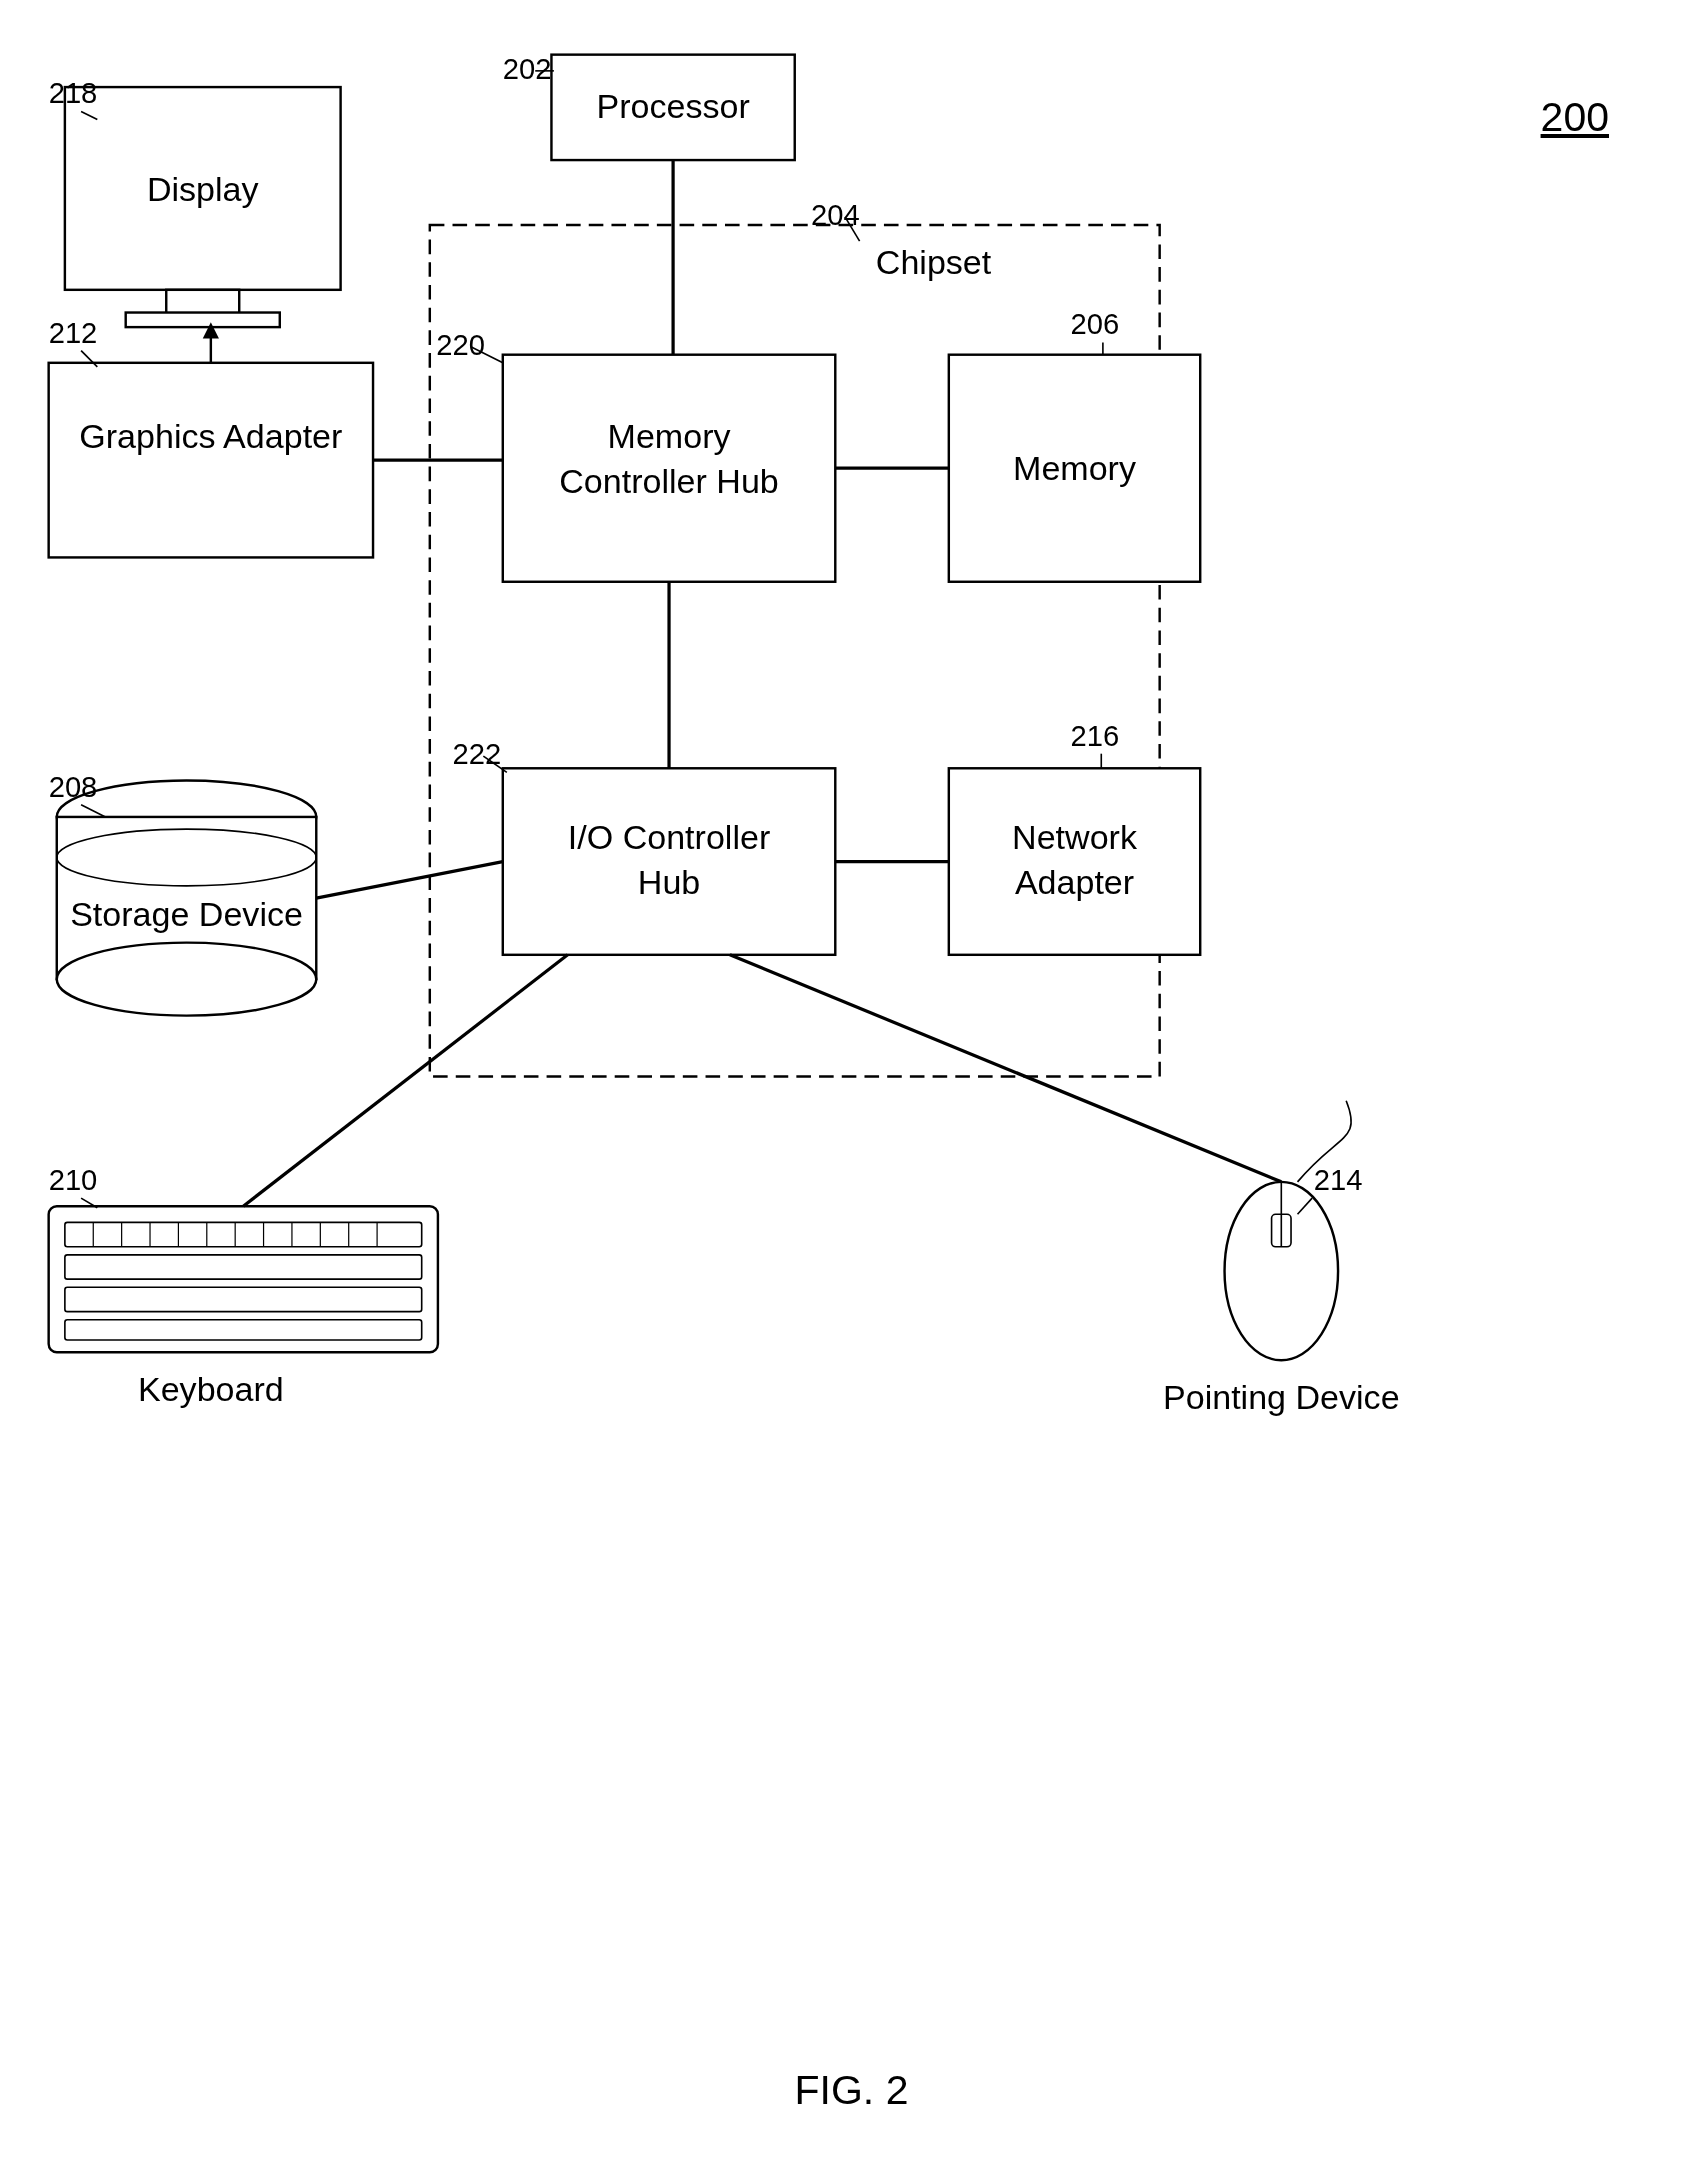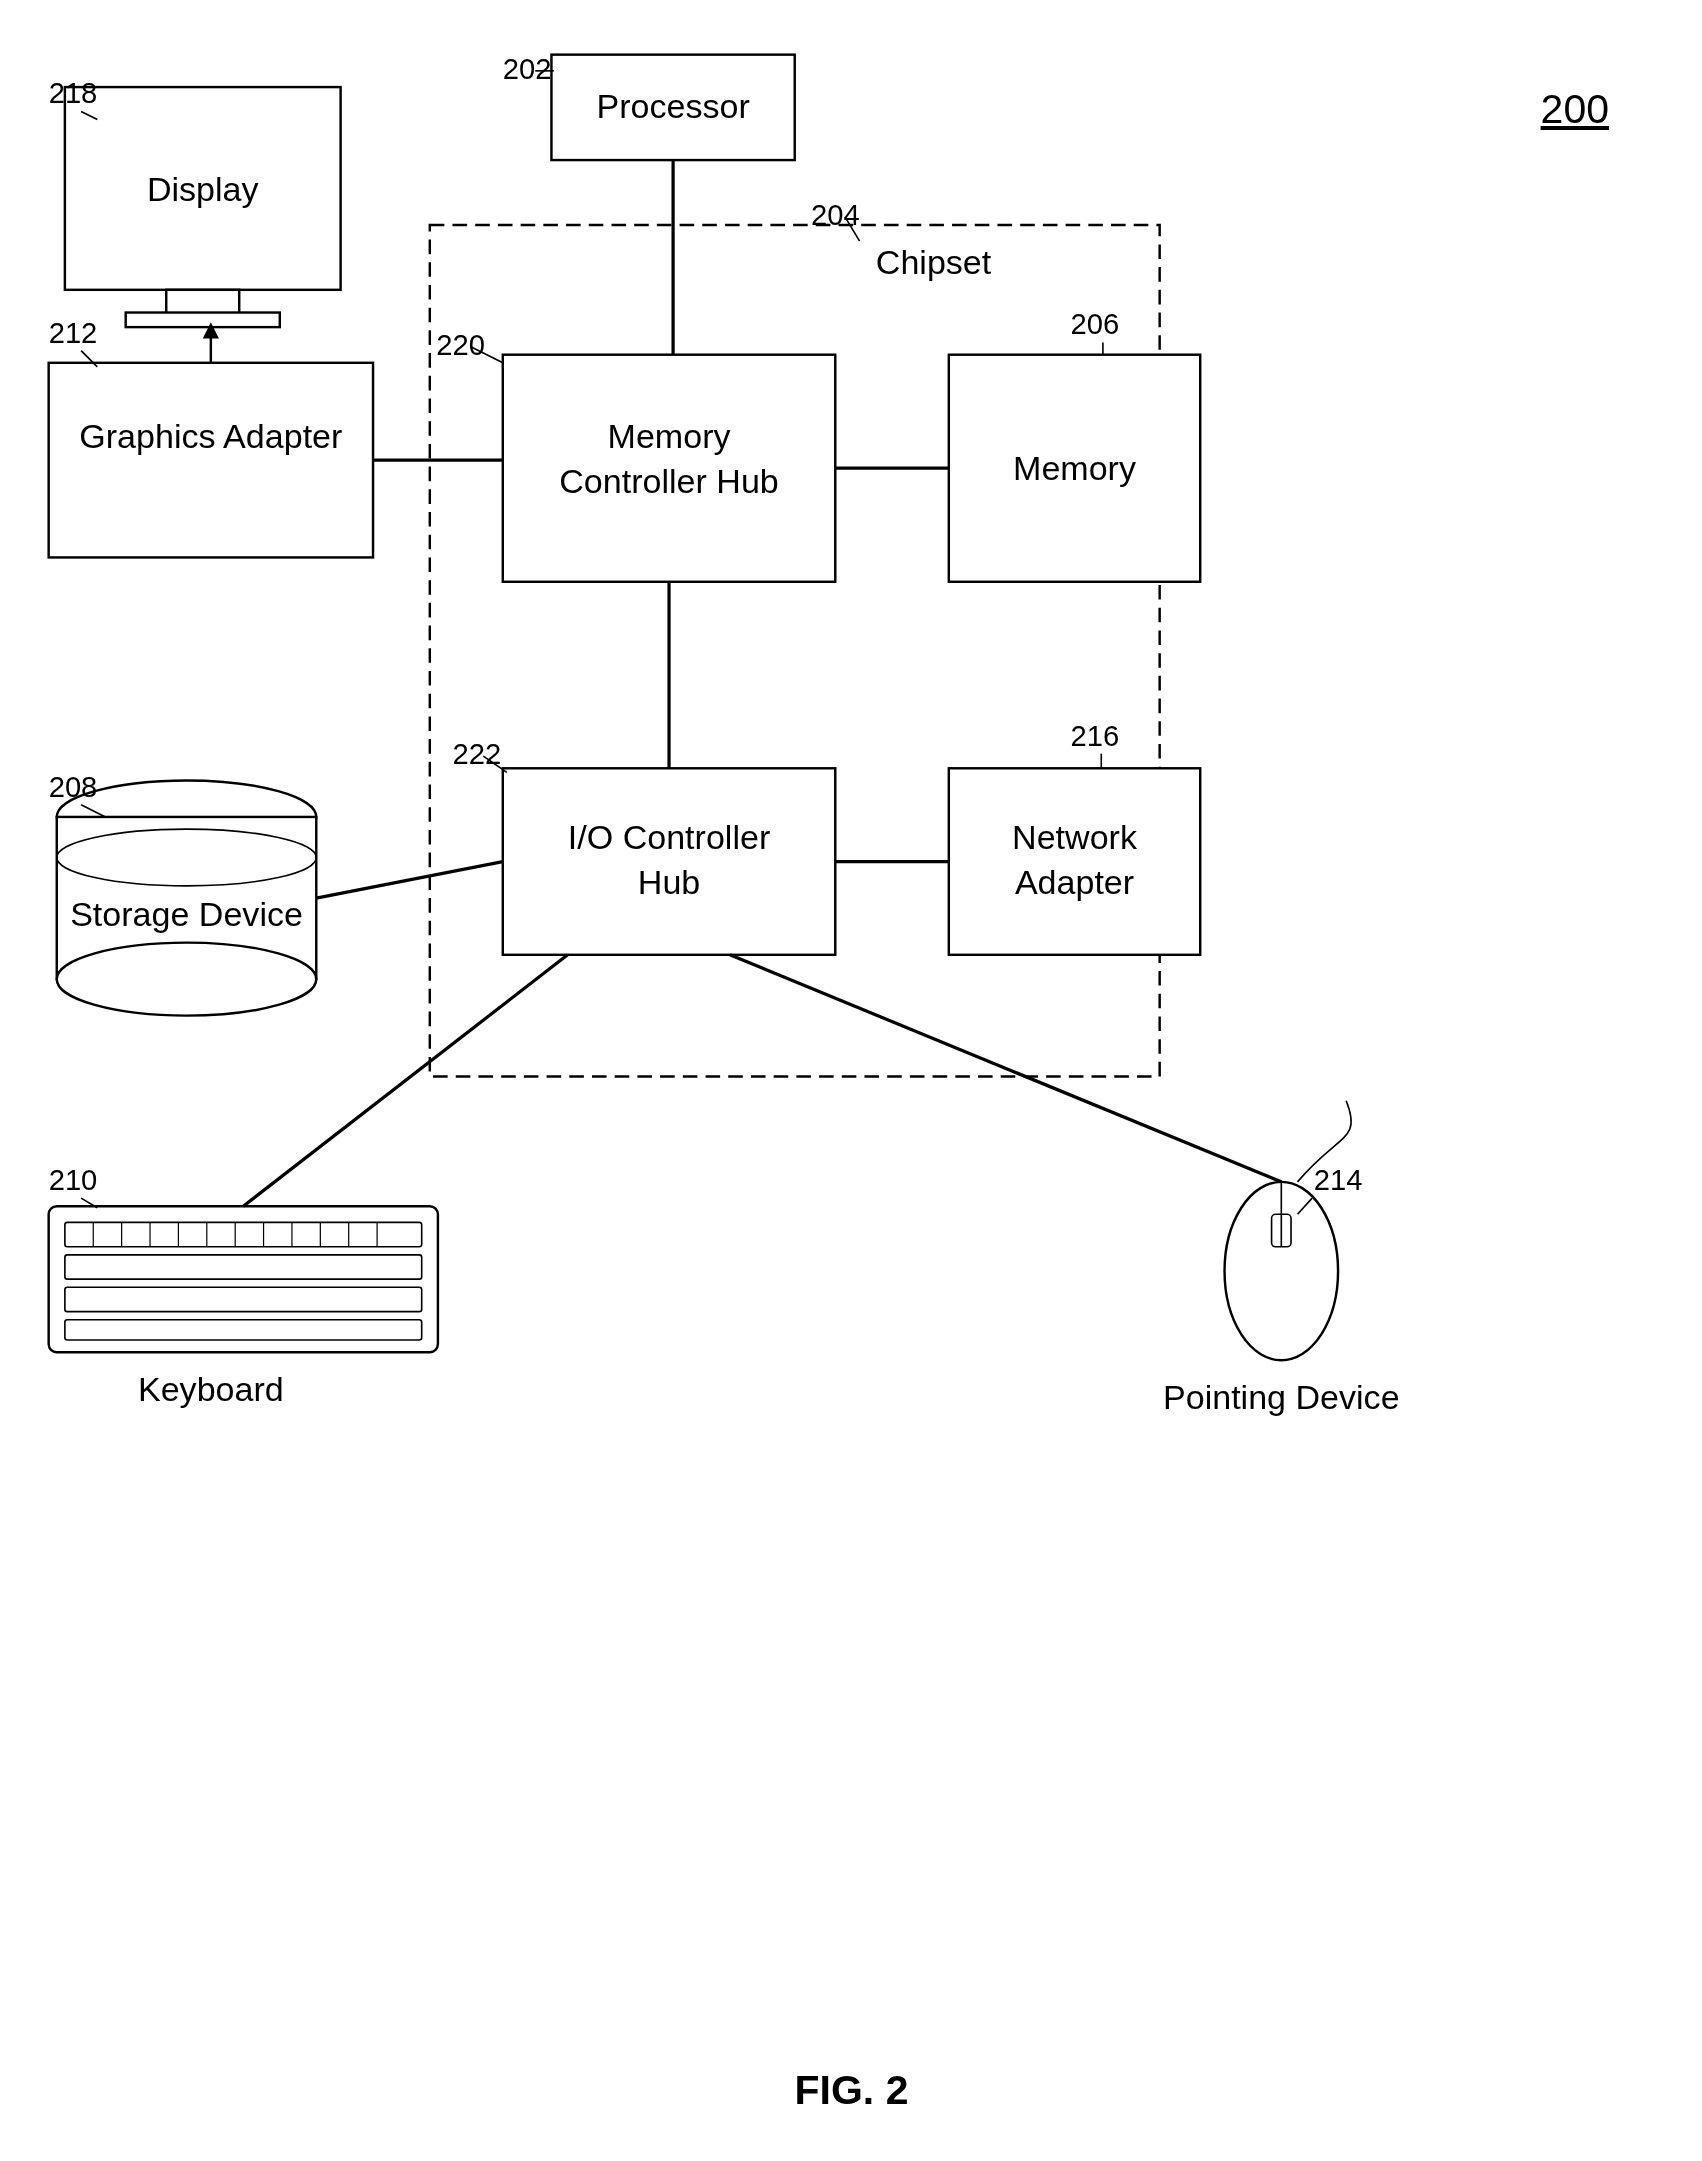--- a/index.html
+++ b/index.html
@@ -17,28 +17,28 @@
       width: 100%;
       height: 100%;
     }
 
     .fig-caption {
       position: absolute;
       bottom: 47px;
       left: 50%;
       transform: translateX(-50%);
       font-size: 41px;
-      font-weight: bold;
+      font-weight: normal;
       font-family: Arial, sans-serif;
       color: #000;
     }
 
     .diagram-number {
       position: absolute;
-      top: 86px;
+      top: 94px;
       right: 94px;
       font-size: 41px;
       font-family: Arial, sans-serif;
       color: #000;
       text-decoration: underline;
     }
   </style>
 </head>
 <body>
 

